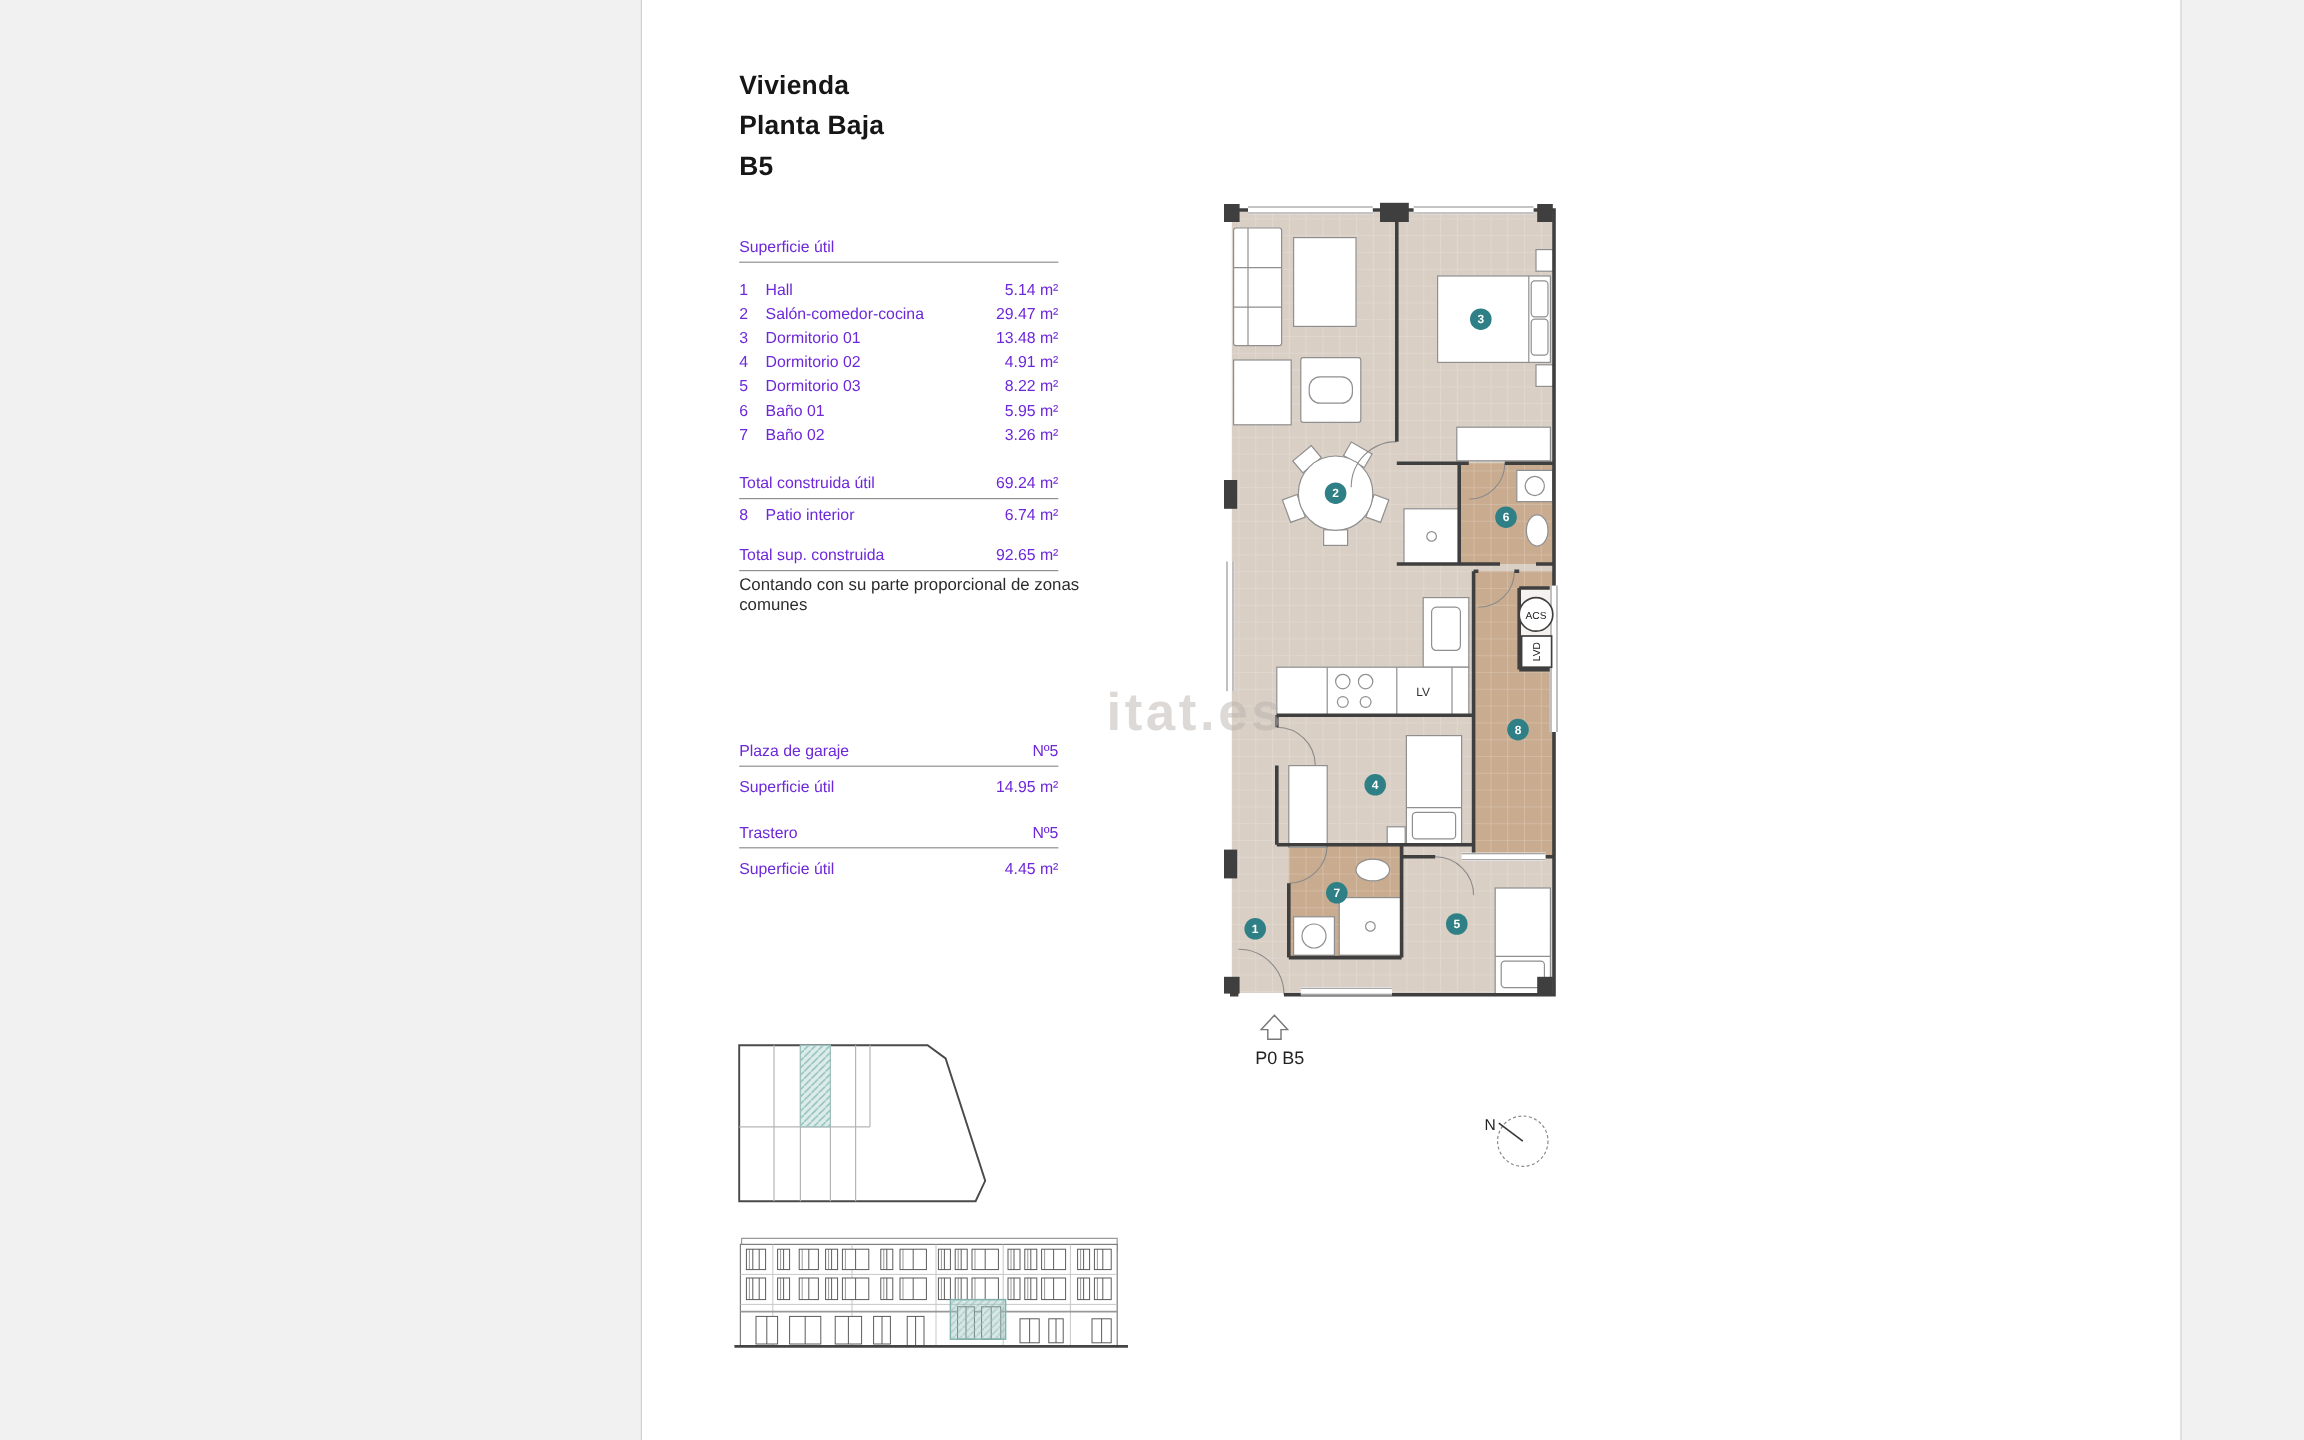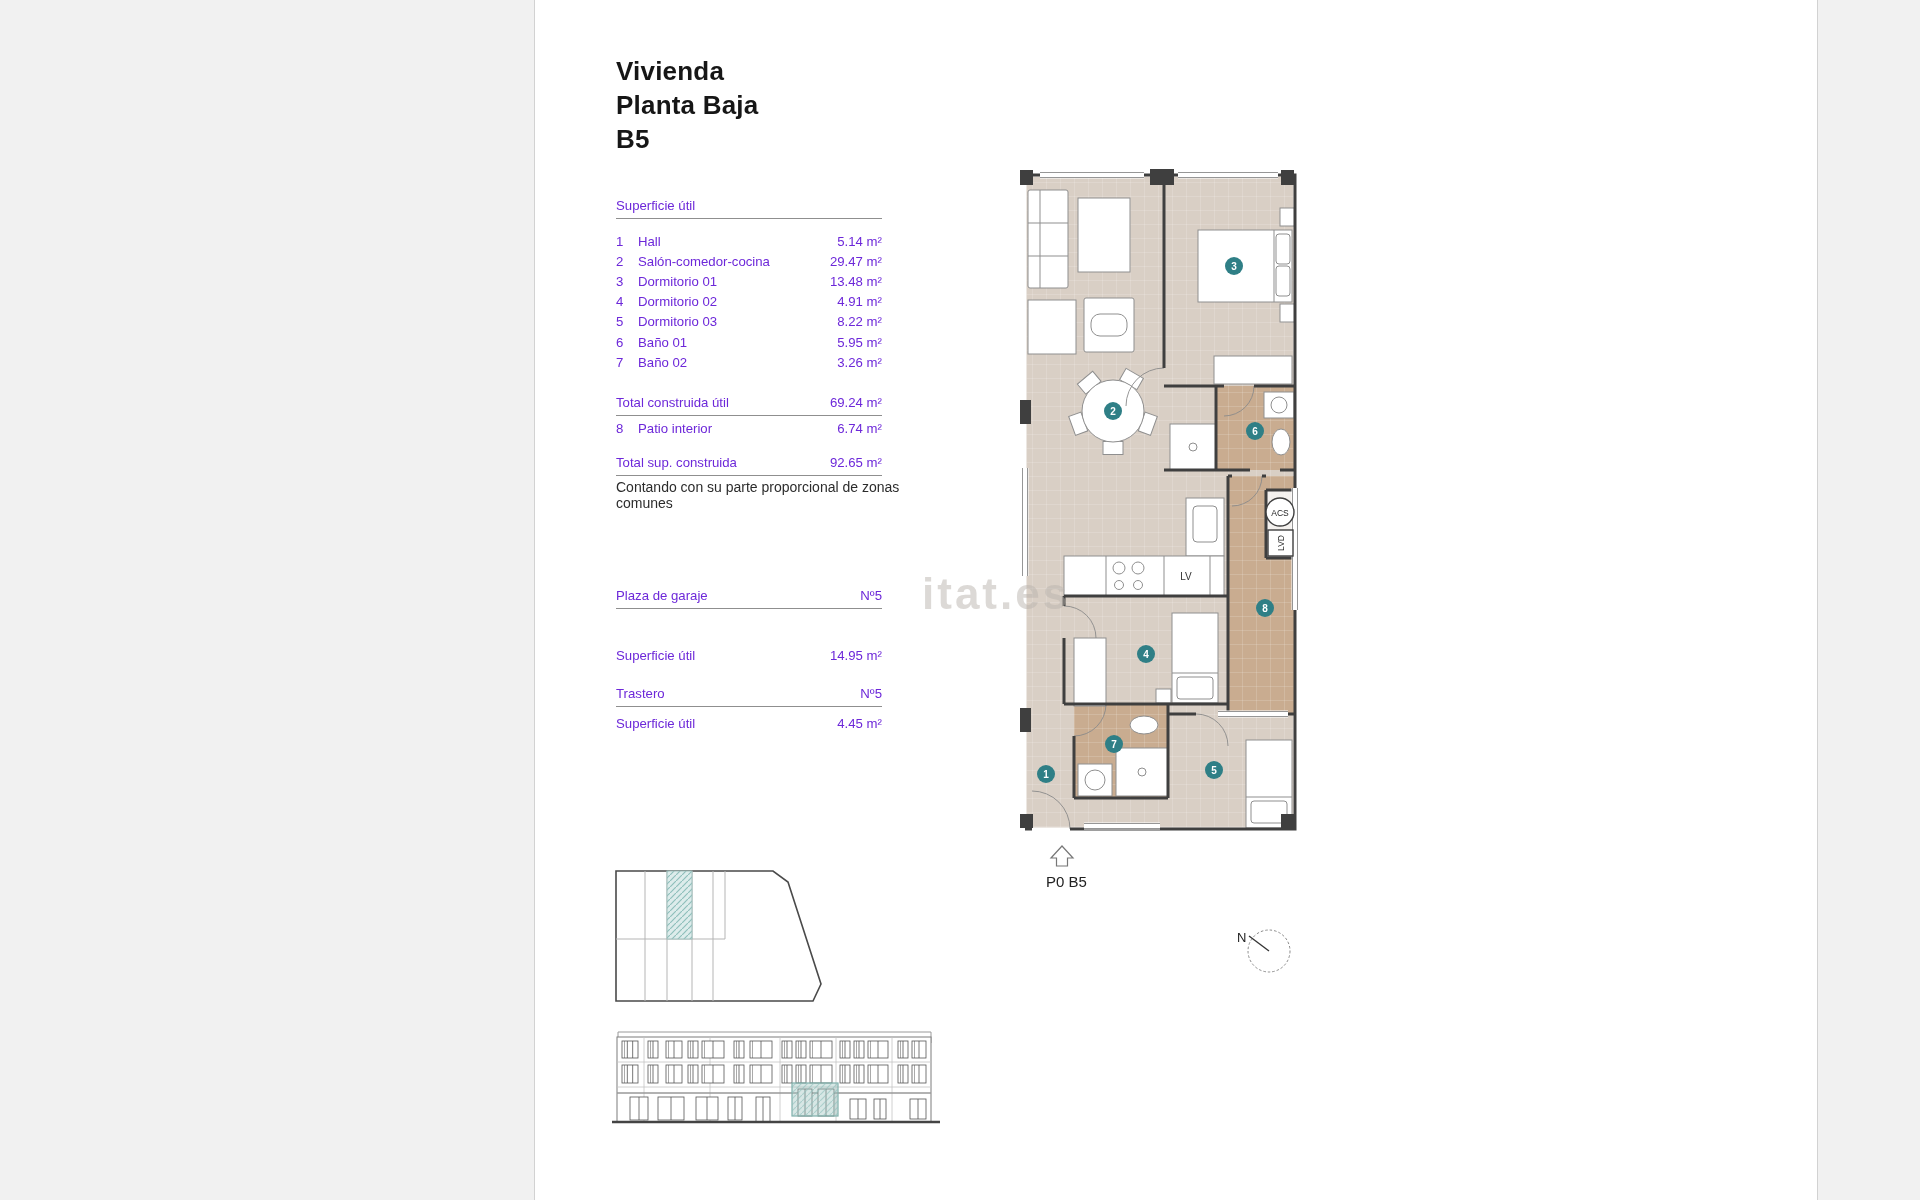--- a/index.html
+++ b/index.html
@@ -1,21 +1,21 @@
 <!DOCTYPE html>
 <html><head>
 <meta charset="utf-8">
 <style>
   html,body{margin:0;padding:0;}
   body{width:1920px;height:1200px;position:relative;background:#ffffff;
        font-family:"Liberation Sans","DejaVu Sans",sans-serif;color:#1f1f1f;overflow:hidden;}
   .sideband{position:absolute;top:0;height:1200px;background:#f1f1f1;}
   .band-left{left:0;width:534px;border-right:1px solid #d2d2d2;}
   .band-right{left:1817px;width:103px;border-left:1px solid #d2d2d2;}
-  .title{position:absolute;left:616px;top:54px;font-size:26px;line-height:34px;
+  .title{position:absolute;left:616px;top:54px;font-size:22px;line-height:34px;
          font-weight:600;letter-spacing:.2px;color:#161616;white-space:pre-line;}
   .trow{position:absolute;left:616px;width:266px;display:flex;align-items:flex-start;
         font-size:13.2px;line-height:15px;color:#6d28d9;}
   .trow .num{width:22px;flex:0 0 22px;}
   .trow .nm{flex:1;}
   .trow .val{text-align:left;white-space:nowrap;}
   .rule{border-bottom:1px solid #8f8f8f;padding-bottom:5px;}
   .note{position:absolute;left:616px;top:479px;width:290px;font-size:14px;color:#2c2c2c;}
   .planwrap{position:absolute;left:1018px;top:168px;width:284px;height:725px;}
   .watermark{position:absolute;left:922px;top:569px;font-size:44px;font-weight:bold;
@@ -83,21 +83,21 @@
   <span class="num">8</span>
   <span class="nm">Patio interior</span>
   <span class="val">6.74 m²</span>
 </div>
 <div class="trow rule" style="top:455px">
   <span class="nm">Total sup. construida</span>
   <span class="val">92.65 m²</span>
 </div>
 <div class="note">Contando con su parte proporcional de zonas comunes</div>
 
-<div class="trow rule" style="top:588px">
+<div class="trow rule" style="top:618px">
   <span class="nm">Plaza de garaje</span>
   <span class="val">Nº5</span>
 </div>
 <div class="trow" style="top:648px">
   <span class="nm">Superficie útil</span>
   <span class="val">14.95 m²</span>
 </div>
 <div class="trow rule" style="top:686px">
   <span class="nm">Trastero</span>
   <span class="val">Nº5</span>

